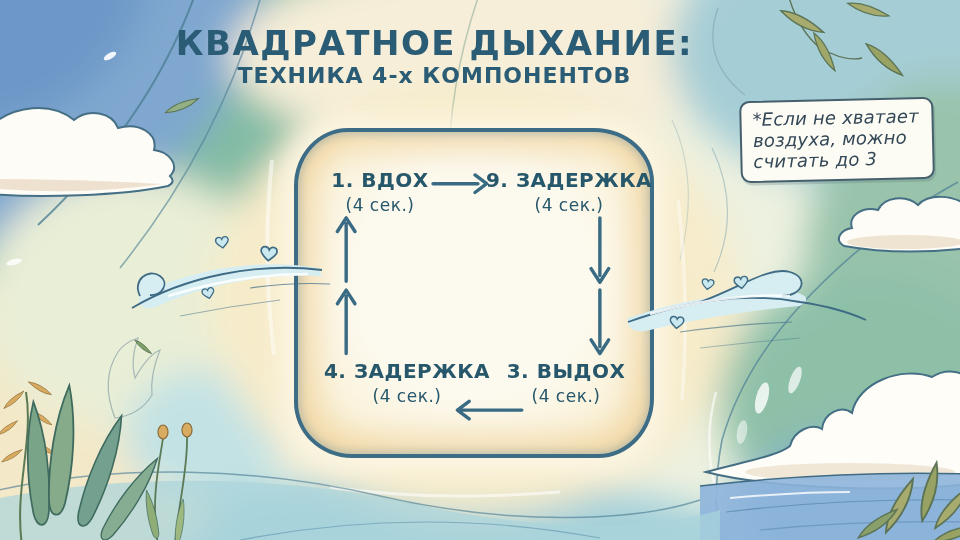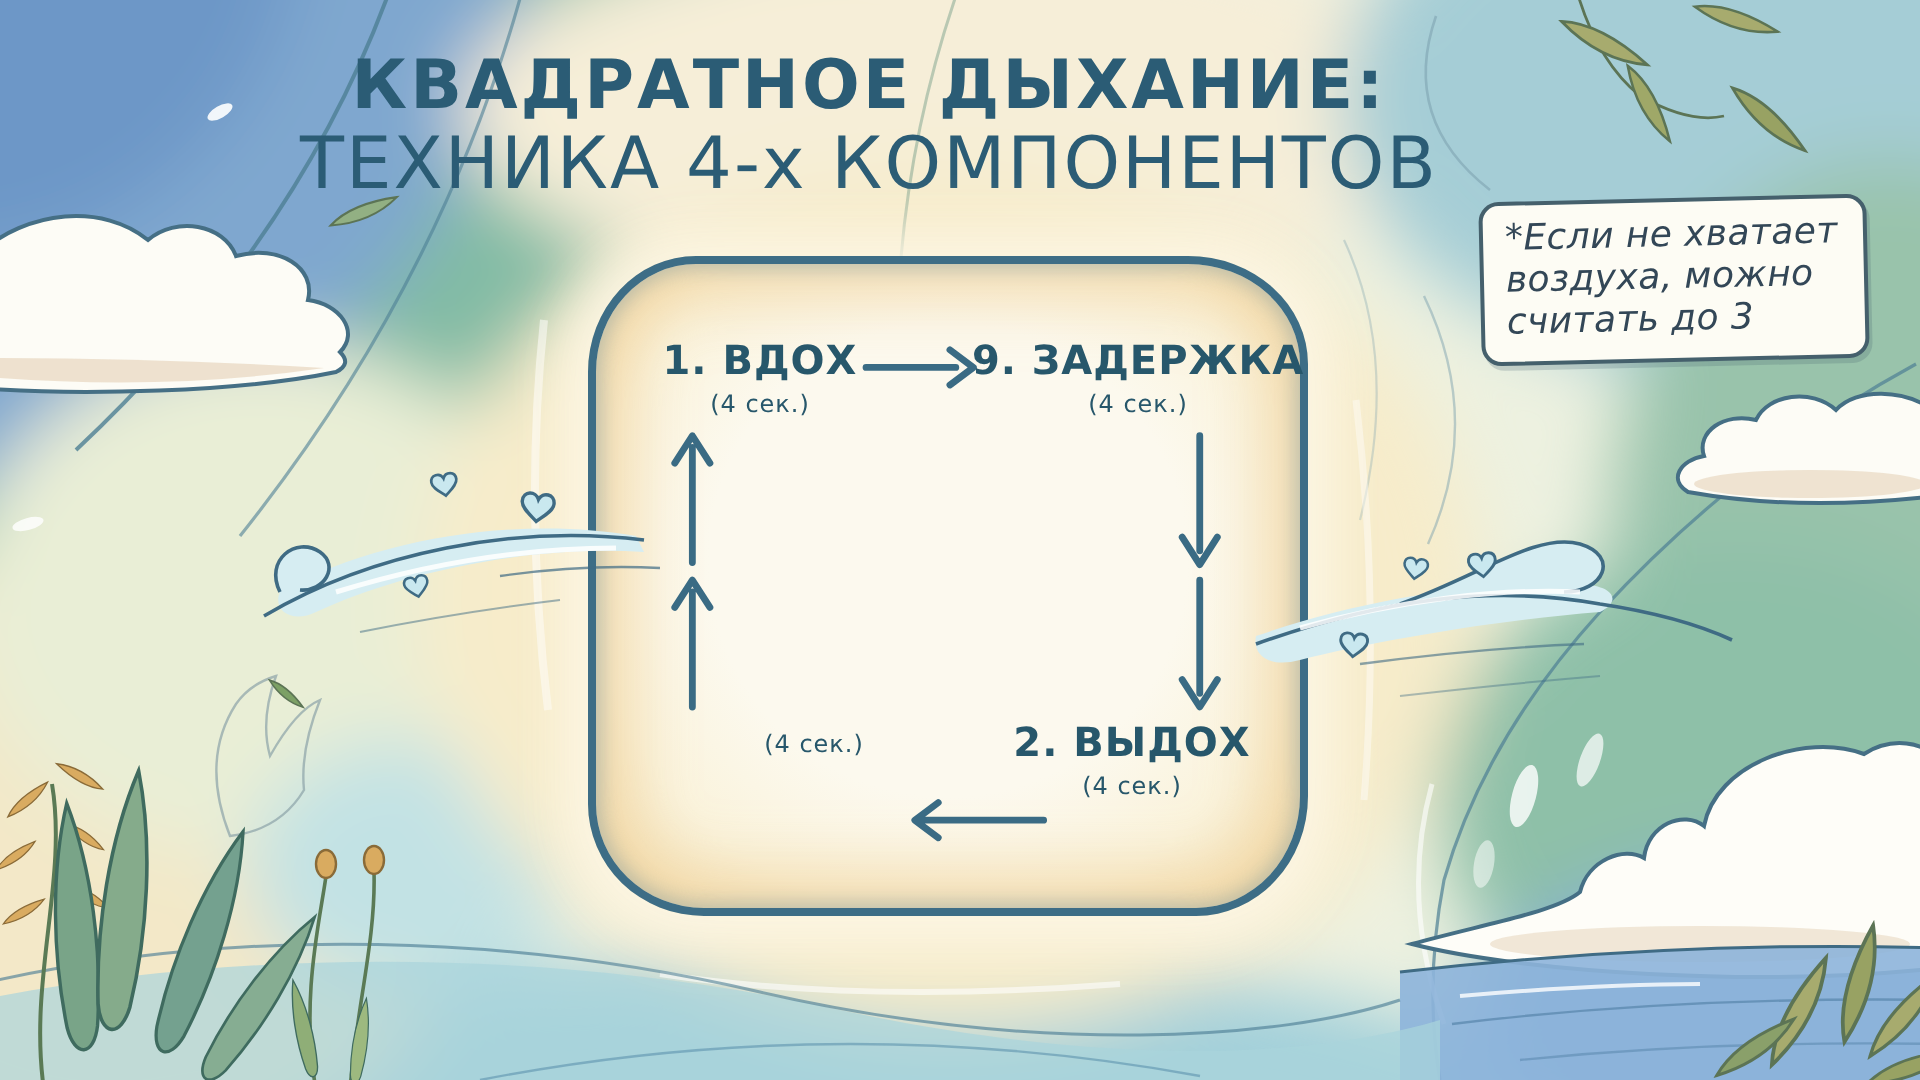--- a/index.html
+++ b/index.html
@@ -4,38 +4,38 @@
 <style>
   html,body{margin:0;padding:0;}
   body{width:960px;height:540px;overflow:hidden;background:#edf1e0;
        font-family:"DejaVu Sans","Liberation Sans",sans-serif;}
   .stage{position:relative;width:869px;height:540px;}
   .bg{position:absolute;inset:0;width:960px;height:540px;}
   .overlay{position:absolute;inset:0;width:960px;height:540px;pointer-events:none;}
 
   .title{position:absolute;top:26px;left:0;width:100%;text-align:center;color:#2b5c75;}
   .title .t1{font-size:34px;font-weight:bold;letter-spacing:1.5px;line-height:1.0;}
-  .title .t2{font-size:36px;font-weight:normal;letter-spacing:1px;margin-top:5px;line-height:1.0;}
+  .title .t2{font-size:22px;font-weight:bold;letter-spacing:1px;margin-top:5px;line-height:1.0;}
 
   .note{position:absolute;left:740px;top:99px;width:170px;padding:7px 9px 8px 11px;
         background:#fdfcf4;border:2.5px solid #45606c;border-radius:10px;
         transform:rotate(-1.3deg);box-shadow:1.5px 2.5px 0 rgba(70,96,108,.22);
         color:#334757;font-style:italic;font-size:18px;line-height:1.16;letter-spacing:.2px;}
 
   .square{position:absolute;left:294px;top:128px;width:360px;height:330px;box-sizing:border-box;
           border:4px solid #3d6d86;
           border-radius:54px 60px 56px 58px / 58px 54px 60px 56px;
           background:radial-gradient(ellipse at 50% 46%, #fcf9ee 48%, #faf3dc 72%, #f4e3ba 97%);
           box-shadow:inset 0 0 9px 3px rgba(94,138,160,.35),
                      inset 0 0 30px 18px rgba(238,203,140,.55),
                      0 2px 26px 14px rgba(252,246,228,.95);}
   .arrows{position:absolute;inset:0;width:100%;height:100%;}
   .step{position:absolute;width:170px;text-align:center;color:#27576b;}
   .step .lbl{font-size:20px;font-weight:bold;letter-spacing:.5px;line-height:1.05;}
-  .step .dur{font-size:12px;margin-top:4px;letter-spacing:.5px;}
+  .step .dur{font-size:17px;margin-top:4px;letter-spacing:.5px;}
   .step1{left:-3px;top:38px;}
   .step2{left:186px;top:38px;}
   .step3{left:183px;top:229px;}
   .step4{left:24px;top:229px;}
 </style>
 </head>
 <body>
 
 <div class="stage">
 
@@ -188,24 +188,25 @@
 
     <div class="step step1">
       <div class="lbl">1. ВДОХ</div>
       <div class="dur">(4 сек.)</div>
     </div>
     <div class="step step2">
       <div class="lbl">9. ЗАДЕРЖКА</div>
       <div class="dur">(4 сек.)</div>
     </div>
     <div class="step step3">
-      <div class="lbl">2. ВЫДОХ</div>
+      <div class="lbl">3. ВЫДОХ</div>
       <div class="dur">(4 сек.)</div>
     </div>
     <div class="step step4">
+      <div class="lbl">4. ЗАДЕРЖКА</div>
       <div class="dur">(4 сек.)</div>
     </div>
   </div>
 
   <svg class="overlay" viewBox="0 0 960 540">
     <defs>
       <path id="heart" d="M 0,-2.4 C -1.8,-6.8 -8.4,-6.2 -8.4,-0.8 C -8.4,2.8 -3.6,6 0,9.2 C 3.6,6 8.4,2.8 8.4,-0.8 C 8.4,-6.2 1.8,-6.8 0,-2.4 Z"></path>
     </defs>
 
     <g>

